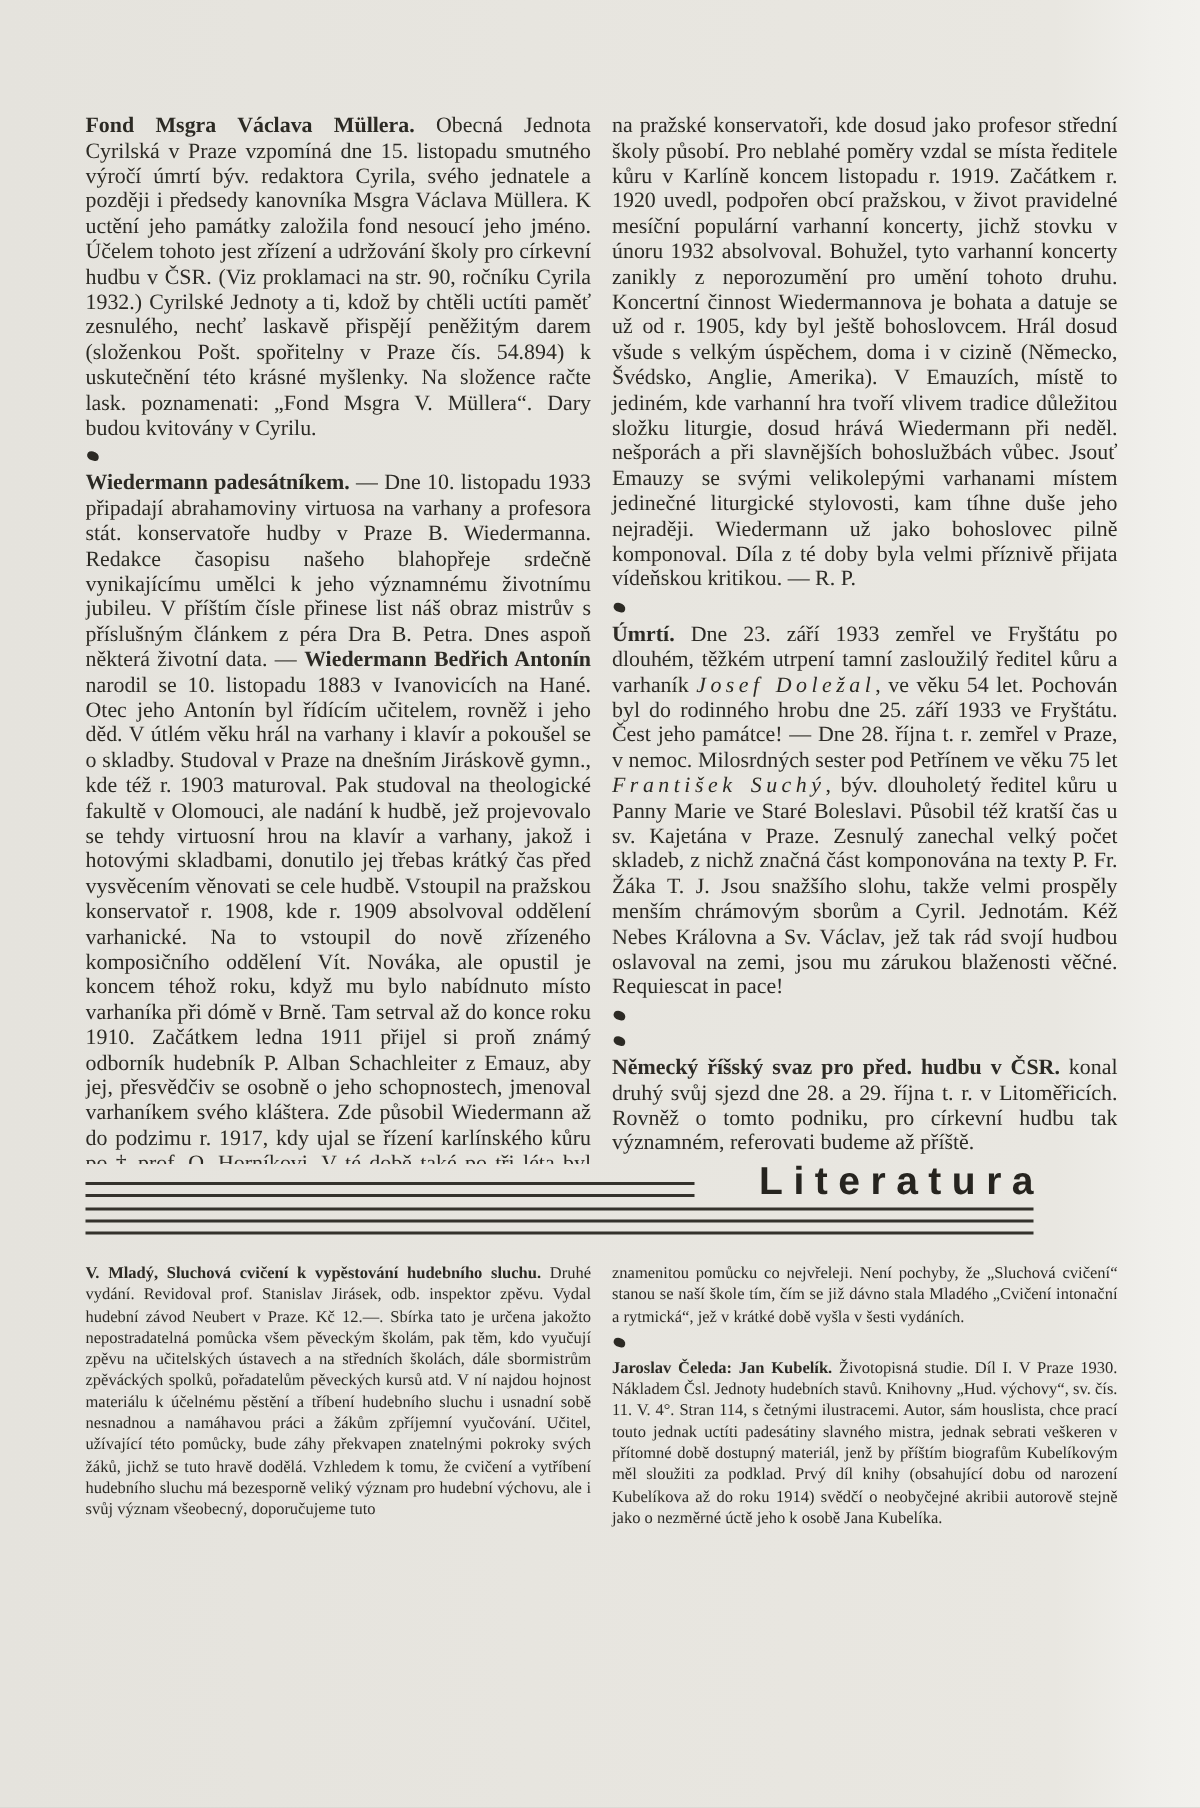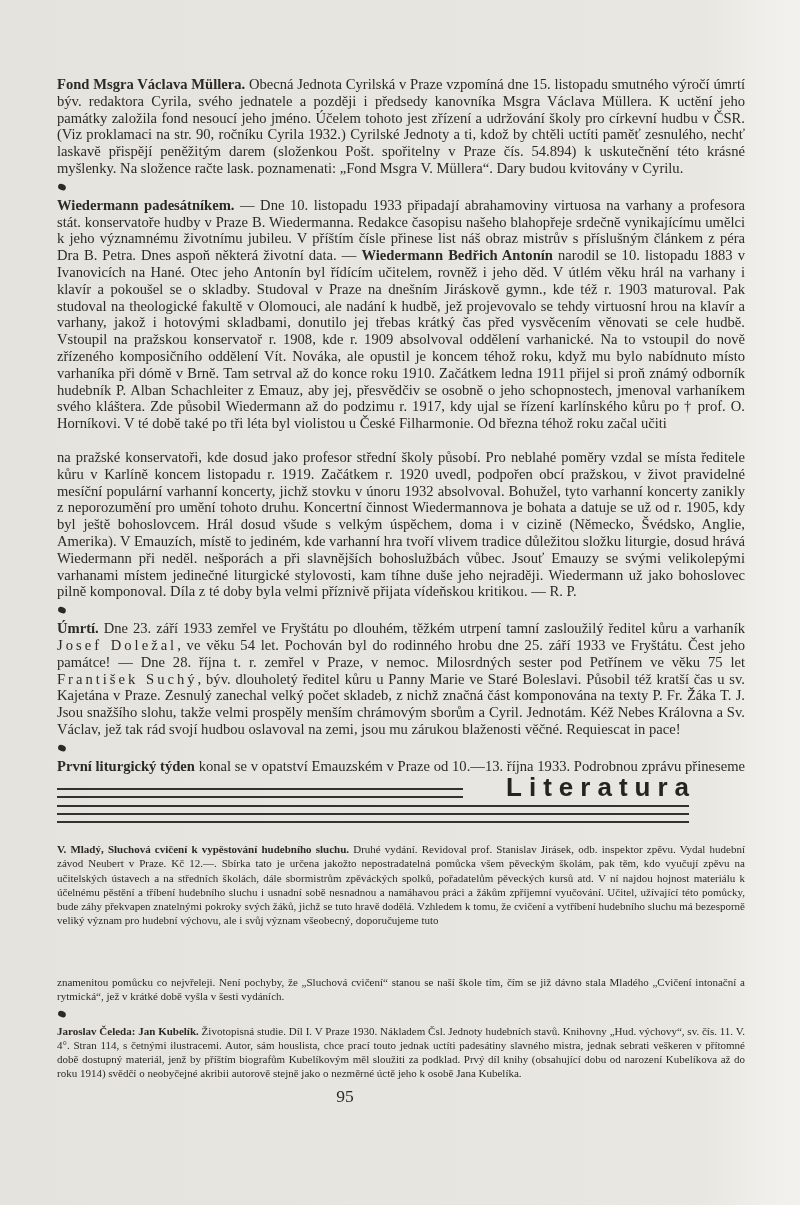--- a/index.html
+++ b/index.html
@@ -6,30 +6,30 @@
   .page{
     position:relative;
     width:800px;height:1205px;
     box-sizing:border-box;
     background:linear-gradient(90deg,#e5e3dd 0%,#e9e7e1 88%,#f0efeb 96%,#f2f1ed 100%);
     color:#2c2a24;
     font-family:"Liberation Serif","DejaVu Serif",serif;
     padding:76px 55px 0 57px;
     overflow:hidden;
   }
-  .columns{display:flex;gap:14px;flex-direction:column;}
+  .columns{display:flex;gap:14px;}
   .col{flex:1 1 0;min-width:0;text-align:justify;}
   .top-section .col{font-size:14.6px;line-height:16.8px;}
   .lit-section .col{font-size:11px;line-height:14.3px;}
   .top-section{height:700px;overflow:hidden;}
   .lit-section{height:252px;overflow:hidden;}
   p{margin:0 0 3px 0;}
   .bold{font-weight:bold;}
   .normal{font-weight:normal;}
-  .spaced{letter-spacing:3px;}
+  .spaced{letter-spacing:3px;font-style:italic;}
   .orn{height:13px;padding-top:4px;}
   .orn::after{
     content:"";display:block;width:8px;height:6px;margin-left:1px;
     background:#2c2a24;border-radius:55% 75% 45% 65%;transform:rotate(14deg);
   }
   
   .heading-block{position:relative;height:50px;margin:4px 56px 12px 0;}
   .rule{position:absolute;left:0;right:0;height:2px;background:#34322c;}
   .rule.r1{top:8px;right:226px;}
   .rule.r2{top:16px;right:226px;}
@@ -56,21 +56,20 @@
     <div class="col" id="top-left">
         <p><span class="bold">Fond Msgra Václava Müllera.</span><span class="normal"> Obecná Jednota Cyrilská v Praze vzpomíná dne 15. listopadu smutného výročí úmrtí býv. redaktora Cyrila, svého jednatele a později i předsedy kanovníka Msgra Václava Müllera. K uctění jeho památky založila fond nesoucí jeho jméno. Účelem tohoto jest zřízení a udržování školy pro církevní hudbu v ČSR. (Viz proklamaci na str. 90, ročníku Cyrila 1932.) Cyrilské Jednoty a ti, kdož by chtěli uctíti paměť zesnulého, nechť laskavě přispějí peněžitým darem (složenkou Pošt. spořitelny v Praze čís. 54.894) k uskutečnění této krásné myšlenky. Na složence račte lask. poznamenati: „Fond Msgra V. Müllera“. Dary budou kvitovány v Cyrilu.</span></p>
         <div class="orn"></div>
         <p><span class="bold">Wiedermann padesátníkem.</span><span class="normal"> — Dne 10. listopadu 1933 připadají abrahamoviny virtuosa na varhany a profesora stát. konservatoře hudby v Praze B. Wiedermanna. Redakce časopisu našeho blahopřeje srdečně vynikajícímu umělci k jeho významnému životnímu jubileu. V příštím čísle přinese list náš obraz mistrův s příslušným článkem z péra Dra B. Petra. Dnes aspoň některá životní data. — </span><span class="bold">Wiedermann Bedřich Antonín</span><span class="normal"> narodil se 10. listopadu 1883 v Ivanovicích na Hané. Otec jeho Antonín byl řídícím učitelem, rovněž i jeho děd. V útlém věku hrál na varhany i klavír a pokoušel se o skladby. Studoval v Praze na dnešním Jiráskově gymn., kde též r. 1903 maturoval. Pak studoval na theologické fakultě v Olomouci, ale nadání k hudbě, jež projevovalo se tehdy virtuosní hrou na klavír a varhany, jakož i hotovými skladbami, donutilo jej třebas krátký čas před vysvěcením věnovati se cele hudbě. Vstoupil na pražskou konservatoř r. 1908, kde r. 1909 absolvoval oddělení varhanické. Na to vstoupil do nově zřízeného komposičního oddělení Vít. Nováka, ale opustil je koncem téhož roku, když mu bylo nabídnuto místo varhaníka při dómě v Brně. Tam setrval až do konce roku 1910. Začátkem ledna 1911 přijel si proň známý odborník hudebník P. Alban Schachleiter z Emauz, aby jej, přesvědčiv se osobně o jeho schopnostech, jmenoval varhaníkem svého kláštera. Zde působil Wiedermann až do podzimu r. 1917, kdy ujal se řízení karlínského kůru po † prof. O. Horníkovi. V té době také po tři léta byl violistou u České Filharmonie. Od března téhož roku začal učiti</span></p>
       </div>
     <div class="col" id="top-right">
         <p><span class="normal">na pražské konservatoři, kde dosud jako profesor střední školy působí. Pro neblahé poměry vzdal se místa ředitele kůru v Karlíně koncem listopadu r. 1919. Začátkem r. 1920 uvedl, podpořen obcí pražskou, v život pravidelné mesíční populární varhanní koncerty, jichž stovku v únoru 1932 absolvoval. Bohužel, tyto varhanní koncerty zanikly z neporozumění pro umění tohoto druhu. Koncertní činnost Wiedermannova je bohata a datuje se už od r. 1905, kdy byl ještě bohoslovcem. Hrál dosud všude s velkým úspěchem, doma i v cizině (Německo, Švédsko, Anglie, Amerika). V Emauzích, místě to jediném, kde varhanní hra tvoří vlivem tradice důležitou složku liturgie, dosud hrává Wiedermann při neděl. nešporách a při slavnějších bohoslužbách vůbec. Jsouť Emauzy se svými velikolepými varhanami místem jedinečné liturgické stylovosti, kam tíhne duše jeho nejraději. Wiedermann už jako bohoslovec pilně komponoval. Díla z té doby byla velmi příznivě přijata vídeňskou kritikou. — R. P.</span></p>
         <div class="orn"></div>
         <p><span class="bold">Úmrtí.</span><span class="normal"> Dne 23. září 1933 zemřel ve Fryštátu po dlouhém, těžkém utrpení tamní zasloužilý ředitel kůru a varhaník </span><span class="spaced">Josef Doležal</span><span class="normal">, ve věku 54 let. Pochován byl do rodinného hrobu dne 25. září 1933 ve Fryštátu. Čest jeho památce! — Dne 28. října t. r. zemřel v Praze, v nemoc. Milosrdných sester pod Petřínem ve věku 75 let </span><span class="spaced">František Suchý</span><span class="normal">, býv. dlouholetý ředitel kůru u Panny Marie ve Staré Boleslavi. Působil též kratší čas u sv. Kajetána v Praze. Zesnulý zanechal velký počet skladeb, z nichž značná část komponována na texty P. Fr. Žáka T. J. Jsou snažšího slohu, takže velmi prospěly menším chrámovým sborům a Cyril. Jednotám. Kéž Nebes Královna a Sv. Václav, jež tak rád svojí hudbou oslavoval na zemi, jsou mu zárukou blaženosti věčné. Requiescat in pace!</span></p>
         <div class="orn"></div>
-        <p><span class="bold">První liturgický týden</span><span class="normal"> konal se v opatství Emauzském v Praze od 10.—13. října 1933. Podrobnou zprávu přineseme v příštím dvojčísle.</span></p>
         <div class="orn"></div>
         <p><span class="bold">Německý říšský svaz pro před. hudbu v ČSR.</span><span class="normal"> konal druhý svůj sjezd dne 28. a 29. října t. r. v Litoměřicích. Rovněž o tomto podniku, pro církevní hudbu tak významném, referovati budeme až příště.</span></p>
       </div>
   </div>
 
   <div class="heading-block">
     <div class="rule r1"></div>
     <div class="rule r2"></div>
     <div class="rule r3"></div>
     <div class="rule r4"></div>
@@ -82,15 +81,14 @@
     <div class="col" id="lit-left">
         <p><span class="bold">V. Mladý, Sluchová cvičení k vypěstování hudebního sluchu.</span><span class="normal"> Druhé vydání. Revidoval prof. Stanislav Jirásek, odb. inspektor zpěvu. Vydal hudební závod Neubert v Praze. Kč 12.—. Sbírka tato je určena jakožto nepostradatelná pomůcka všem pěveckým školám, pak těm, kdo vyučují zpěvu na učitelských ústavech a na středních školách, dále sbormistrům zpěváckých spolků, pořadatelům pěveckých kursů atd. V ní najdou hojnost materiálu k účelnému pěstění a tříbení hudebního sluchu i usnadní sobě nesnadnou a namáhavou práci a žákům zpříjemní vyučování. Učitel, užívající této pomůcky, bude záhy překvapen znatelnými pokroky svých žáků, jichž se tuto hravě dodělá. Vzhledem k tomu, že cvičení a vytříbení hudebního sluchu má bezesporně veliký význam pro hudební výchovu, ale i svůj význam všeobecný, doporučujeme tuto</span></p>
       </div>
     <div class="col" id="lit-right">
         <p><span class="normal">znamenitou pomůcku co nejvřeleji. Není pochyby, že „Sluchová cvičení“ stanou se naší škole tím, čím se již dávno stala Mladého „Cvičení intonační a rytmická“, jež v krátké době vyšla v šesti vydáních.</span></p>
         <div class="orn"></div>
         <p><span class="bold">Jaroslav Čeleda: Jan Kubelík.</span><span class="normal"> Životopisná studie. Díl I. V Praze 1930. Nákladem Čsl. Jednoty hudebních stavů. Knihovny „Hud. výchovy“, sv. čís. 11. V. 4°. Stran 114, s četnými ilustracemi. Autor, sám houslista, chce prací touto jednak uctíti padesátiny slavného mistra, jednak sebrati veškeren v přítomné době dostupný materiál, jenž by příštím biografům Kubelíkovým měl sloužiti za podklad. Prvý díl knihy (obsahující dobu od narození Kubelíkova až do roku 1914) svědčí o neobyčejné akribii autorově stejně jako o nezměrné úctě jeho k osobě Jana Kubelíka.</span></p>
       </div>
   </div>
 
-  <div class="page-number">95</div>
 
 </div>
 
 </body></html>

